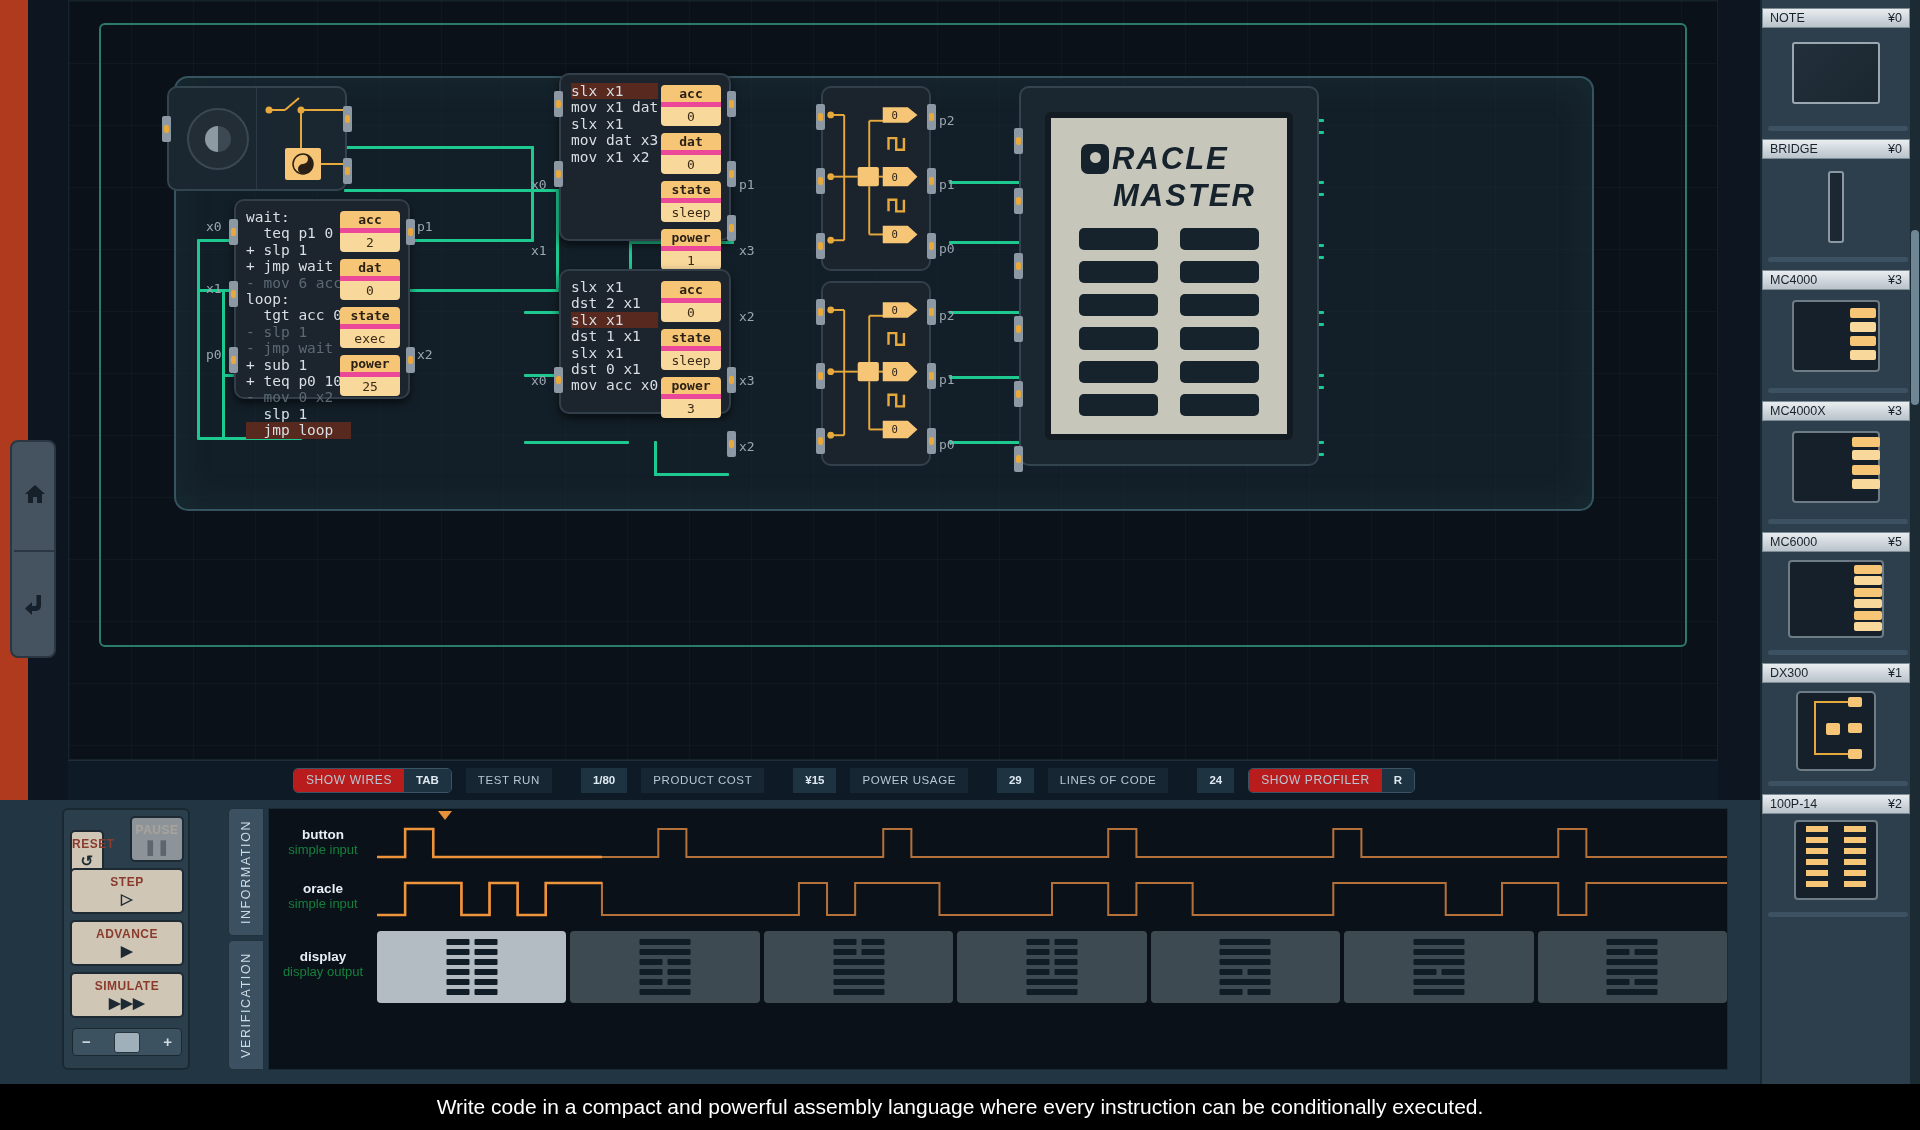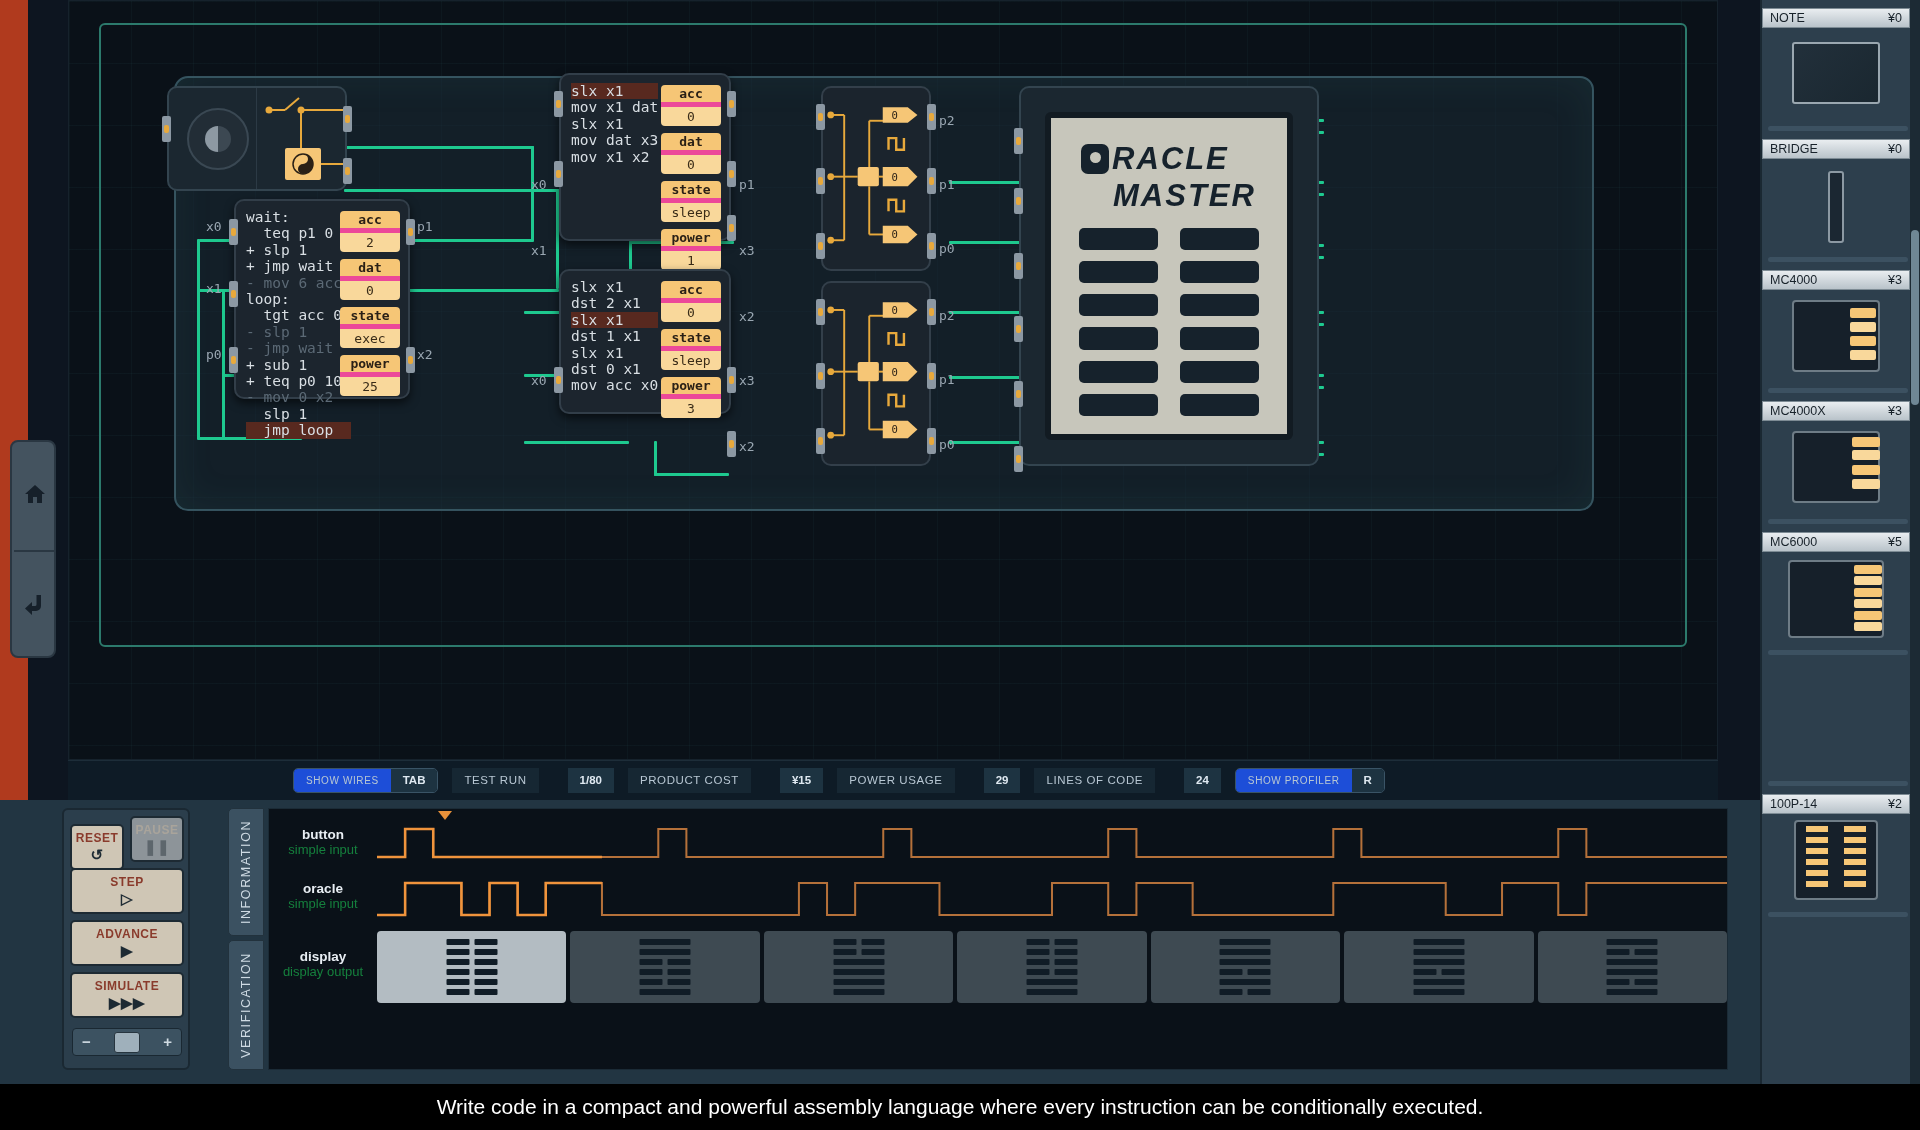--- a/index.html
+++ b/index.html
@@ -81,22 +81,22 @@
   
   .dx { position:absolute; background:#1b242d; border:2px solid #333f4a; border-radius:10px; }
   .dxsvg { position:absolute; inset:0; }
 
   
   .statusbar { position:absolute; left:68px; top:760px; width:1650px; height:40px;
      background:#0e1b26; display:flex; align-items:center; padding-left:225px; gap:14px;
      border-top:1px solid #1d2d39; }
   .sbtn { display:flex; align-items:center; border:1px solid #3a5466; border-radius:5px;
      height:25px; overflow:hidden; }
-  .sbtn .k { padding:0 12px; font-size:10px; letter-spacing:.6px; color:#b8c7d3;
-     background:#1d4ed8; line-height:23px; }
+  .sbtn .k { padding:0 12px; font-size:12px; letter-spacing:.6px; color:#b8c7d3;
+     background:#b91c1c; line-height:23px; }
   .sbtn .v { padding:8px 12px; font-size:11.5px; font-weight:bold; color:#dfe9f1;
      background:#1d3341; line-height:23px; }
   .sflat { display:flex; align-items:center; height:25px;gap:29px; }
   .sflat .k { padding:0 12px; font-size:11.5px; letter-spacing:.6px; color:#b8c7d3;
      background:#162733; line-height:25px; }
   .sflat .v { padding:0 12px; font-size:11.5px; font-weight:bold; color:#dfe9f1;
      background:#1d3341; line-height:25px; }
 
   
   .bottom { position:absolute; left:0; top:800px; width:1760px; height:284px; background:#223542; }
@@ -465,21 +465,21 @@
       </div>
       <div class="sbtn">
         <span class="k">SHOW PROFILER</span>
         <span class="v">R</span>
       </div>
     </div>
 
   <div class="bottom"></div>
 
   <div class="ctrlpanel">
-    <div class="cbtn" style="left:6px;top:14px;width:54px;height:46px;">
+    <div class="cbtn" style="left:6px;top:20px;width:34px;height:46px;">
       <span>RESET</span>
       <span class="ic">↺</span>
     </div>
     <div class="cbtn disabled" style="left:66px;top:6px;width:54px;height:46px;">
       <span>PAUSE</span>
       <span class="ic">❚❚</span>
     </div>
     <div class="cbtn" style="left:6px;top:58px;width:114px;height:46px;">
       <span>STEP</span>
       <span class="ic">▷</span>
@@ -779,20 +779,36 @@
           <div style="position:absolute;left:26px;top:8px;width:96px;height:78px;background:#16202a;border:2px solid #6e7c86;border-radius:4px;"></div>
           <div style="position:absolute;right:28px;top:13px;width:28px;height:9px;background:#f6c676;border-radius:2px;"></div>
           <div style="position:absolute;right:28px;top:24px;width:28px;height:9px;background:#f9d89b;border-radius:2px;"></div>
           <div style="position:absolute;right:28px;top:36px;width:28px;height:9px;background:#f6c676;border-radius:2px;"></div>
           <div style="position:absolute;right:28px;top:47px;width:28px;height:9px;background:#f9d89b;border-radius:2px;"></div>
           <div style="position:absolute;right:28px;top:59px;width:28px;height:9px;background:#f6c676;border-radius:2px;"></div>
           <div style="position:absolute;right:28px;top:70px;width:28px;height:9px;background:#f9d89b;border-radius:2px;"></div>
         </div>
       </div>
       <div class="sbdiv" style="top: 650px;"></div>
+      <div class="sbitem" style="top: 663px;">
+        <div class="sbhead">
+          <span>DX300</span>
+          <span>¥1</span>
+        </div>
+        <div class="sbbody">
+          <div style="position:absolute;left:34px;top:8px;width:80px;height:80px;background:#16202a;border:2px solid #6e7c86;border-radius:5px;"></div>
+          <div style="position:absolute;left:52px;top:18px;width:44px;height:2px;background:#e8a93c;"></div>
+          <div style="position:absolute;left:52px;top:18px;width:2px;height:54px;background:#e8a93c;"></div>
+          <div style="position:absolute;left:52px;top:70px;width:44px;height:2px;background:#e8a93c;"></div>
+          <div style="position:absolute;left:64px;top:40px;width:14px;height:12px;background:#f6c676;border-radius:2px;"></div>
+          <div style="position:absolute;left:86px;top:14px;width:14px;height:10px;background:#f6c676;border-radius:2px;"></div>
+          <div style="position:absolute;left:86px;top:40px;width:14px;height:10px;background:#f6c676;border-radius:2px;"></div>
+          <div style="position:absolute;left:86px;top:66px;width:14px;height:10px;background:#f6c676;border-radius:2px;"></div>
+        </div>
+      </div>
       <div class="sbdiv" style="top: 781px;"></div>
       <div class="sbitem" style="top: 794px;">
         <div class="sbhead">
           <span>100P-14</span>
           <span>¥2</span>
         </div>
         <div class="sbbody">
           <div style="position:absolute;left:32px;top:6px;width:84px;height:80px;background:#16202a;border:2px solid #6e7c86;border-radius:4px;"></div>
           <div style="position:absolute;left:44px;top:12px;width:22px;height:66px;background:repeating-linear-gradient(#f6c676 0 6px,#16202a 6px 11px);"></div>
           <div style="position:absolute;left:82px;top:12px;width:22px;height:66px;background:repeating-linear-gradient(#f6c676 0 6px,#16202a 6px 11px);"></div>

